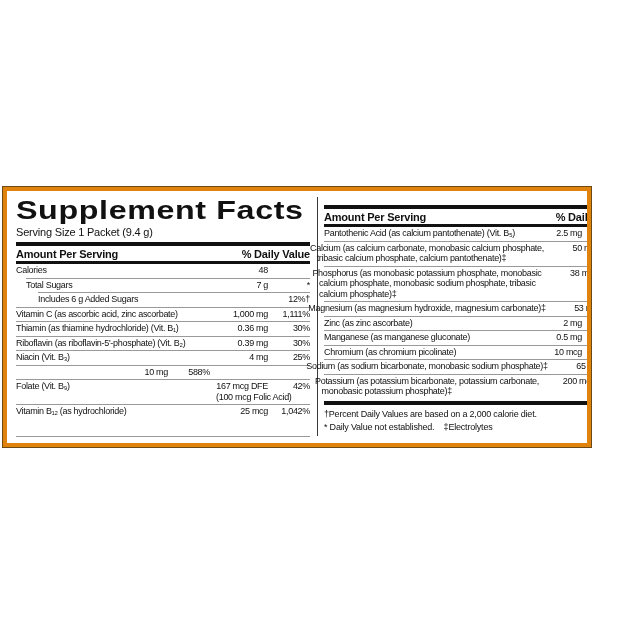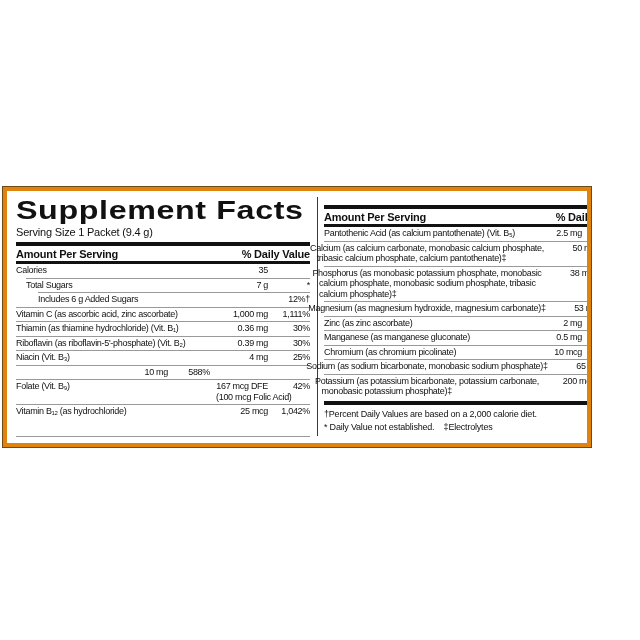--- a/index.html
+++ b/index.html
@@ -118,21 +118,21 @@
       <div class="serving">Serving Size 1 Packet (9.4 g)</div>
       <div class="bar-thick"></div>
       <div class="col-header">
         <span>Amount Per Serving</span>
         <span>% Daily Value</span>
       </div>
       <div class="bar-med"></div>
       <div class="rows" id="left-rows">
           <div class="row">
     <span class="name">Calories</span>
-    <span class="amt">35</span>
+    <span class="amt">48</span>
     <span class="dv"></span>
   </div>
           <div class="row indent-1">
     <span class="name">Total Sugars</span>
     <span class="amt">7 g</span>
     <span class="dv">*</span>
   </div>
           <div class="row indent-2">
     <span class="name">Includes 6 g Added Sugars</span>
     <span class="amt"></span>

